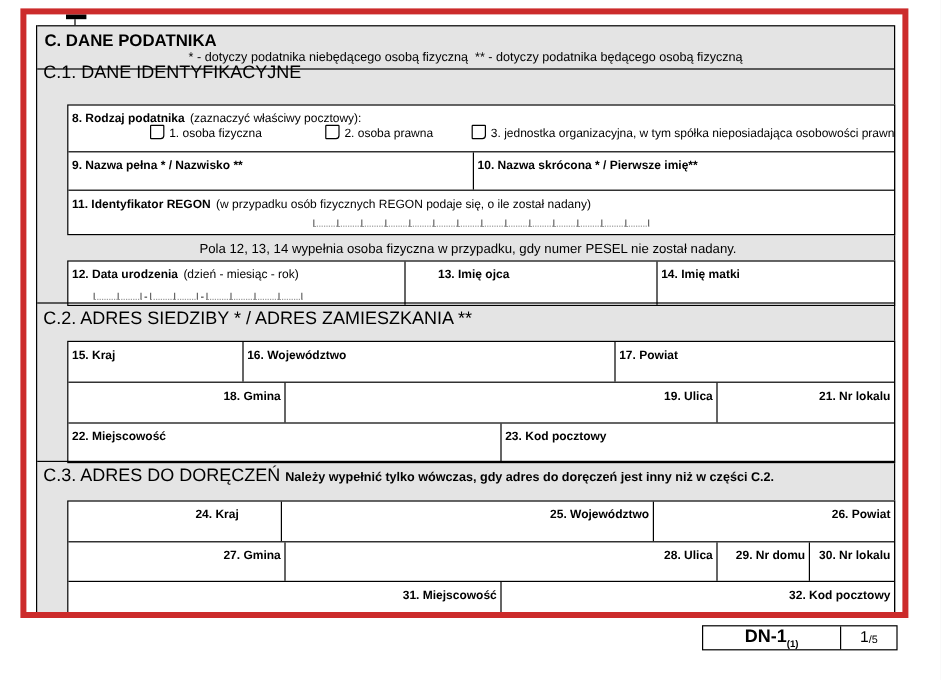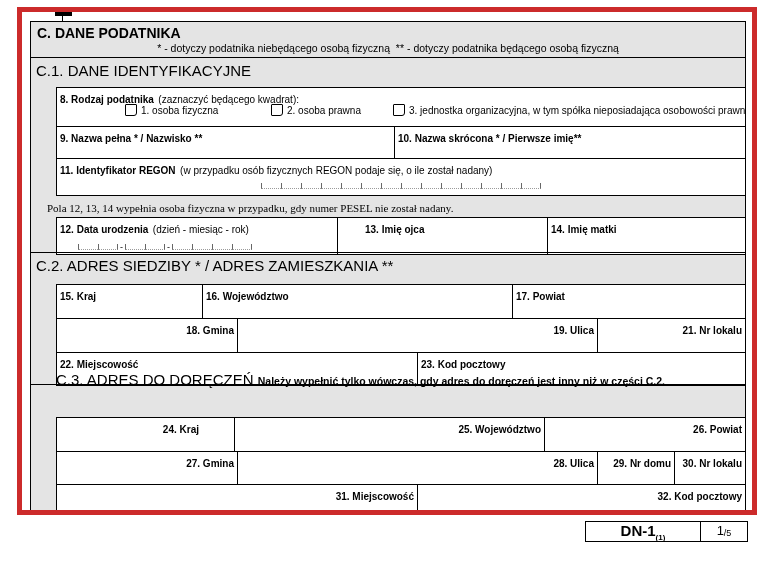--- a/index.html
+++ b/index.html
@@ -38,21 +38,21 @@
   .opt{position:absolute;top:16px;white-space:nowrap;font-size:10px;}
   .checkbox{
     display:inline-block;width:10px;height:10px;border:1.6px solid #000;background:#fff;
     border-radius:1px 1px 3px 1px;vertical-align:-2px;margin-right:4px;
   }
   .comb{display:flex;align-items:flex-end;}
   .comb-center{justify-content:center;margin-top:5px;}
   .comb-cell{width:20px;height:6px;border-left:1px solid #666;border-bottom:1px dotted #9a9a9a;box-sizing:border-box;}
   .comb-end{border-right:1px solid #666;}
   .comb-sep{font-size:9px;line-height:6px;margin:0 2px;}
-  .pola-note{position:absolute;left:16px;right:0;text-align:left;font-size:11px;font-family:Liberation Serif, serif;}
+  .pola-note{position:absolute;left:4px;right:0;text-align:center;font-size:11px;}
   .footer-box{
     position:absolute;left:585px;top:521px;width:163px;height:21px;border:1px solid #000;
     box-sizing:border-box;display:flex;background:#fff;z-index:6;
   }
   .footer-code{flex:0 0 114px;text-align:center;font-weight:bold;font-size:15px;line-height:18px;}
   .footer-code sub{font-size:8px;font-weight:bold;}
   .footer-page{flex:1 1 auto;border-left:1px solid #000;text-align:center;font-size:13px;line-height:18px;}
   .footer-page .small{font-size:9px;vertical-align:-1px;}
 </style>
 </head>
@@ -62,27 +62,27 @@
 <div class="remnant-stub"></div>
 <div class="red-frame"></div>
 
 <div class="form">
 
   <div class="title-box">
     <div class="title-text">C. DANE PODATNIKA</div>
     <div class="title-note">* - dotyczy podatnika niebędącego osobą fizyczną  ** - dotyczy podatnika będącego osobą fizyczną</div>
   </div>
 
-  <div class="sec-header" style="top:41px;">C.1. DANE IDENTYFIKACYJNE</div>
+  <div class="sec-header" style="top:31px;">C.1. DANE IDENTYFIKACYJNE</div>
 
   <div class="ftable" style="top:66px;">
     <div class="frow" style="height:38px;">
       <div class="fcell grow">
         <span class="flabel">8. Rodzaj podatnika</span>
-        <span class="fhint">(zaznaczyć będącego kwadrat):</span>
+        <span class="fhint">(zaznaczyć właściwy pocztowy):</span>
         <span class="opt" style="left:68px;">
           <span class="checkbox"></span><span>1. osoba fizyczna</span>
         </span>
         <span class="opt" style="left:214px;">
           <span class="checkbox"></span><span>2. osoba prawna</span>
         </span>
         <span class="opt" style="left:336px;">
           <span class="checkbox"></span><span>3. jednostka organizacyjna, w tym spółka nieposiadająca osobowości prawnej</span>
         </span>
       </div>
@@ -178,21 +178,21 @@
       <div class="fcell" style="width:360px;">
         <span class="flabel">22. Miejscowość</span>
       </div>
       <div class="fcell grow">
         <span class="flabel">23. Kod pocztowy</span>
       </div>
     </div>
   </div>
 
   <div class="sec-line" style="top:363px;"></div>
-  <div class="sec-header" style="top:350px;margin-left:20px;">
+  <div class="sec-header" style="top:367px;">
     <span>C.3. ADRES DO DORĘCZEŃ</span>
     <span class="sec-note">Należy wypełnić tylko wówczas, gdy adres do doręczeń jest inny niż w części C.2.</span>
   </div>
 
   <div class="ftable" style="top:396px;text-align:right;">
     <div class="frow" style="height:33px;">
       <div class="fcell" style="width:145px;">
         <span class="flabel">24. Kraj</span>
       </div>
       <div class="fcell" style="width:310px;margin-left:32px;">

